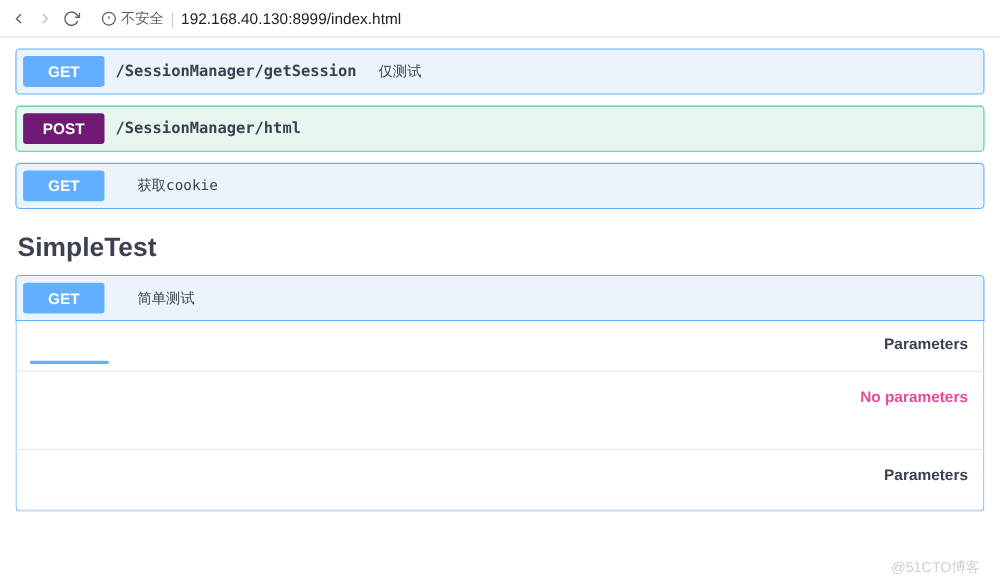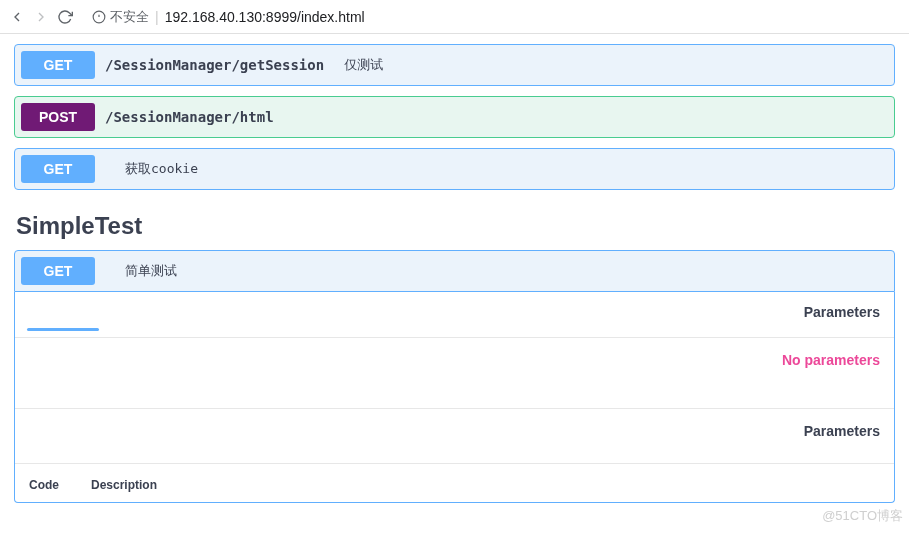--- a/index.html
+++ b/index.html
@@ -127,21 +127,21 @@
     .resp-cols {
       display: flex;
       gap: 32px;
       padding: 0 14px 10px;
       font-size: 12px;
       color: #3b4151;
       font-weight: 600;
     }
     .watermark {
       position: fixed;
-      right: 6px;
+      right: 18px;
       bottom: 8px;
       color: #cfcfcf;
       font-size: 13px;
     }
     .endpoint.expanded-top {
       border-bottom-left-radius: 0;
       border-bottom-right-radius: 0;
     }
   </style>
 </head>
@@ -205,21 +205,17 @@
   </div>
 
   <div class="expanded-block">
     <div class="sub-header">Parameters</div>
     <div class="underline"></div>
     <div class="hr" style="margin-top:6px"></div>
     <div class="no-params">No parameters</div>
     <div class="hr"></div>
     <div class="responses-header">Parameters</div>
     <div class="hr"></div>
-    <div class="resp-cols" style="padding-top:14px">
-      <span>Code</span>
-      <span>Description</span>
-    </div>
   </div>
 
 </div>
 
 <div class="watermark">@51CTO博客</div>
 
 </body></html>

